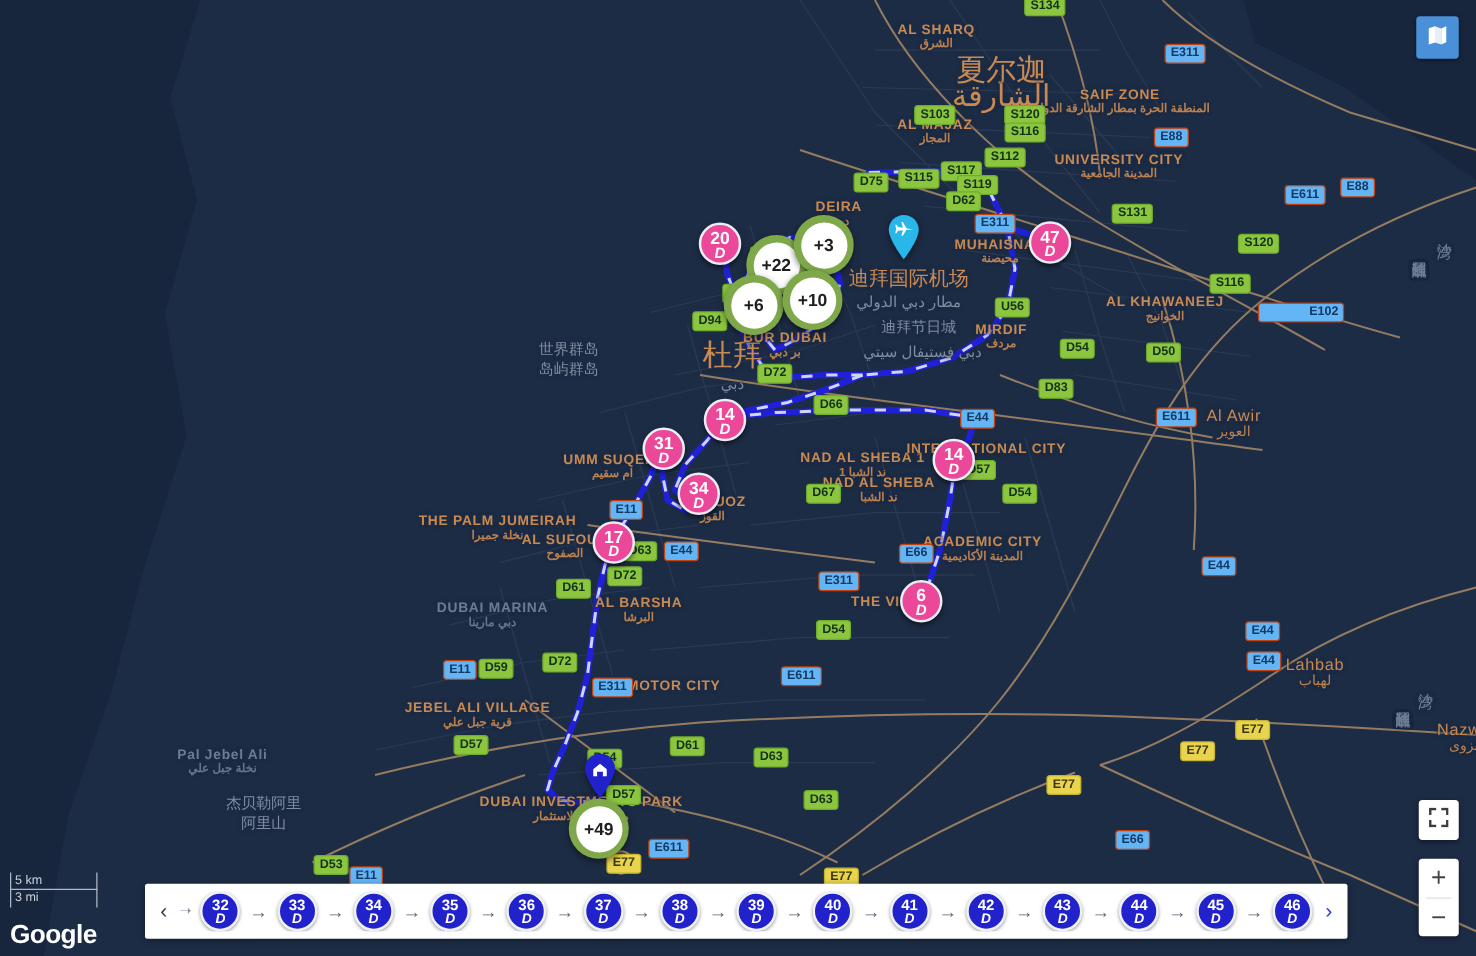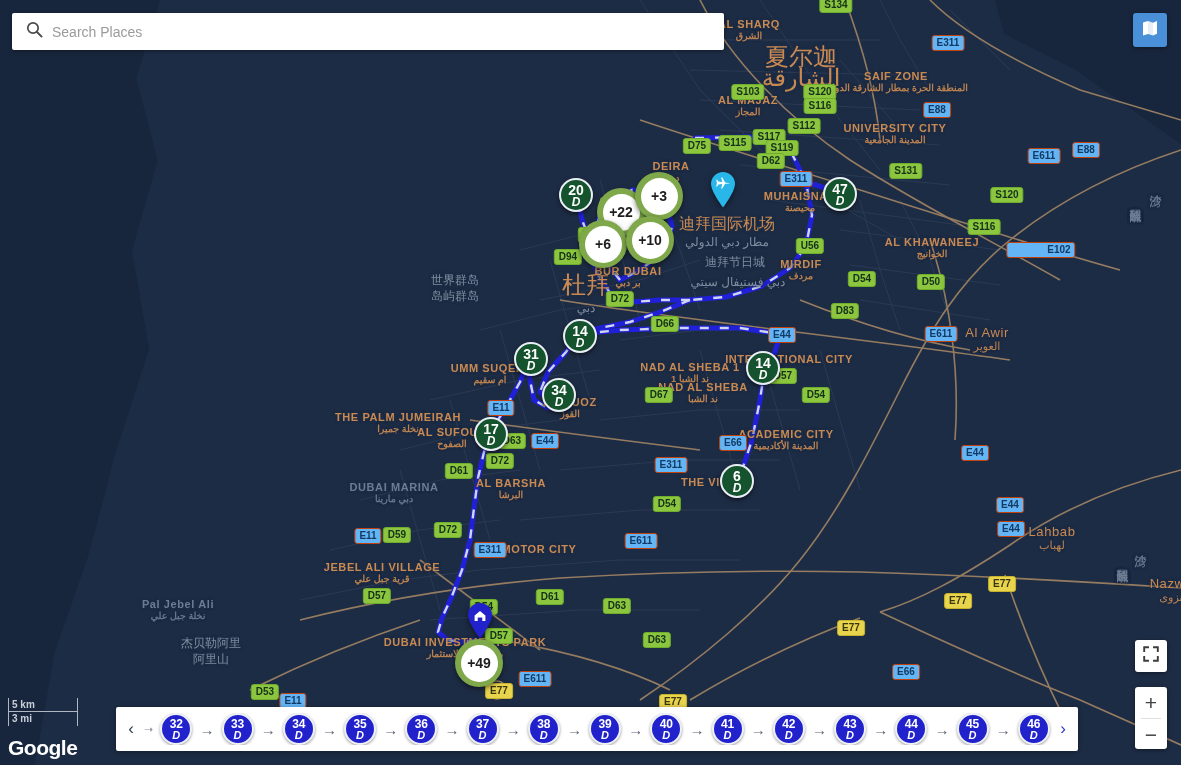--- a/index.html
+++ b/index.html
@@ -57,21 +57,21 @@
     border-radius: 3px; white-space: nowrap; line-height: 12px;
   }
   .shield.d { background: #8cc63f; color: #14321b; border: 1px solid #6fae2c; }
   .shield.e { background: #64b5f6; color: #123a63; border: 1px solid #c2410c; }
   .shield.y { background: #e8d44d; color: #3b3510; border: 1px solid #c6b22c; }
 
   
   .mk-circle {
     position: absolute; transform: translate(-50%, -50%);
     width: 34px; height: 34px; border-radius: 50%;
-    background: #14532d; border: 2px solid #e9eef5;
+    background: #ec4899; border: 2px solid #e9eef5;
     color: #fff; display: flex; flex-direction: column;
     align-items: center; justify-content: center;
     box-shadow: 0 2px 4px rgba(0,0,0,.55);
     cursor: pointer;
   }
   .mk-circle .n { font-size: 14px; font-weight: bold; line-height: 12px; margin-top: 2px; }
   .mk-circle .t { font-size: 12px; font-style: italic; font-weight: bold; line-height: 12px; }
 
   .mk-cluster {
     position: absolute; transform: translate(-50%, -50%);
@@ -134,21 +134,21 @@
   }
   #zoomctl .zdiv { height: 1px; background: #e0e0e0; margin: 0 6px; }
 
   
   #scale {
     position: absolute; left: 8px; top: 698px;
     width: 70px; color: #c8cfd8; font-size: 10px;
   }
   #scale .row {
     border-left: 1px solid #aeb7c2; border-right: 1px solid #aeb7c2;
-    padding-left: 3px; height: 14px; line-height: 14px; font-weight: bold;
+    padding-left: 3px; height: 14px; line-height: 14px;
   }
   #scale .r1 { border-bottom: 1px solid #aeb7c2; }
   #glogo {
     position: absolute; left: 8px; top: 736px;
     font-size: 21px; font-weight: bold; color: #fff;
     letter-spacing: -.5px;
   }
   #attrib {
     position: absolute; right: 0; bottom: 0; height: 16px;
     background: rgba(255,255,255,.78); color: #333;
@@ -551,29 +551,20 @@
           <div class="n">17</div>
           <div class="t">D</div>
         </div>
         <div class="mk-circle" style="left: 737px; top: 481px;">
           <div class="n">6</div>
           <div class="t">D</div>
         </div>
       </div>
   </div>
 
-  <div id="searchbar">
-    <span class="sicon">
-      <svg width="17" height="17" viewBox="0 0 17 17">
-        <circle cx="7" cy="7" r="5.2" stroke="#4a4a4a" stroke-width="1.7" fill="none"></circle>
-        <line x1="11" y1="11" x2="15.6" y2="15.6" stroke="#4a4a4a" stroke-width="1.9" stroke-linecap="round"></line>
-      </svg>
-    </span>
-    <input type="text" placeholder="Search Places" style="">
-  </div>
 
   <div class="ctl" id="maptype">
     <span>
       <svg width="20" height="20" viewBox="0 0 20 20">
         <path d="M3 4.5 L8 3 L8 16 L3 17.5 Z" fill="#ffffff"></path>
         <path d="M8 3 L13 4.8 L13 17.5 L8 16 Z" fill="#e8eef5"></path>
         <path d="M13 4.8 L17 3 L17 15.8 L13 17.5 Z" fill="#ffffff"></path>
       </svg>
     </span>
   </div>

